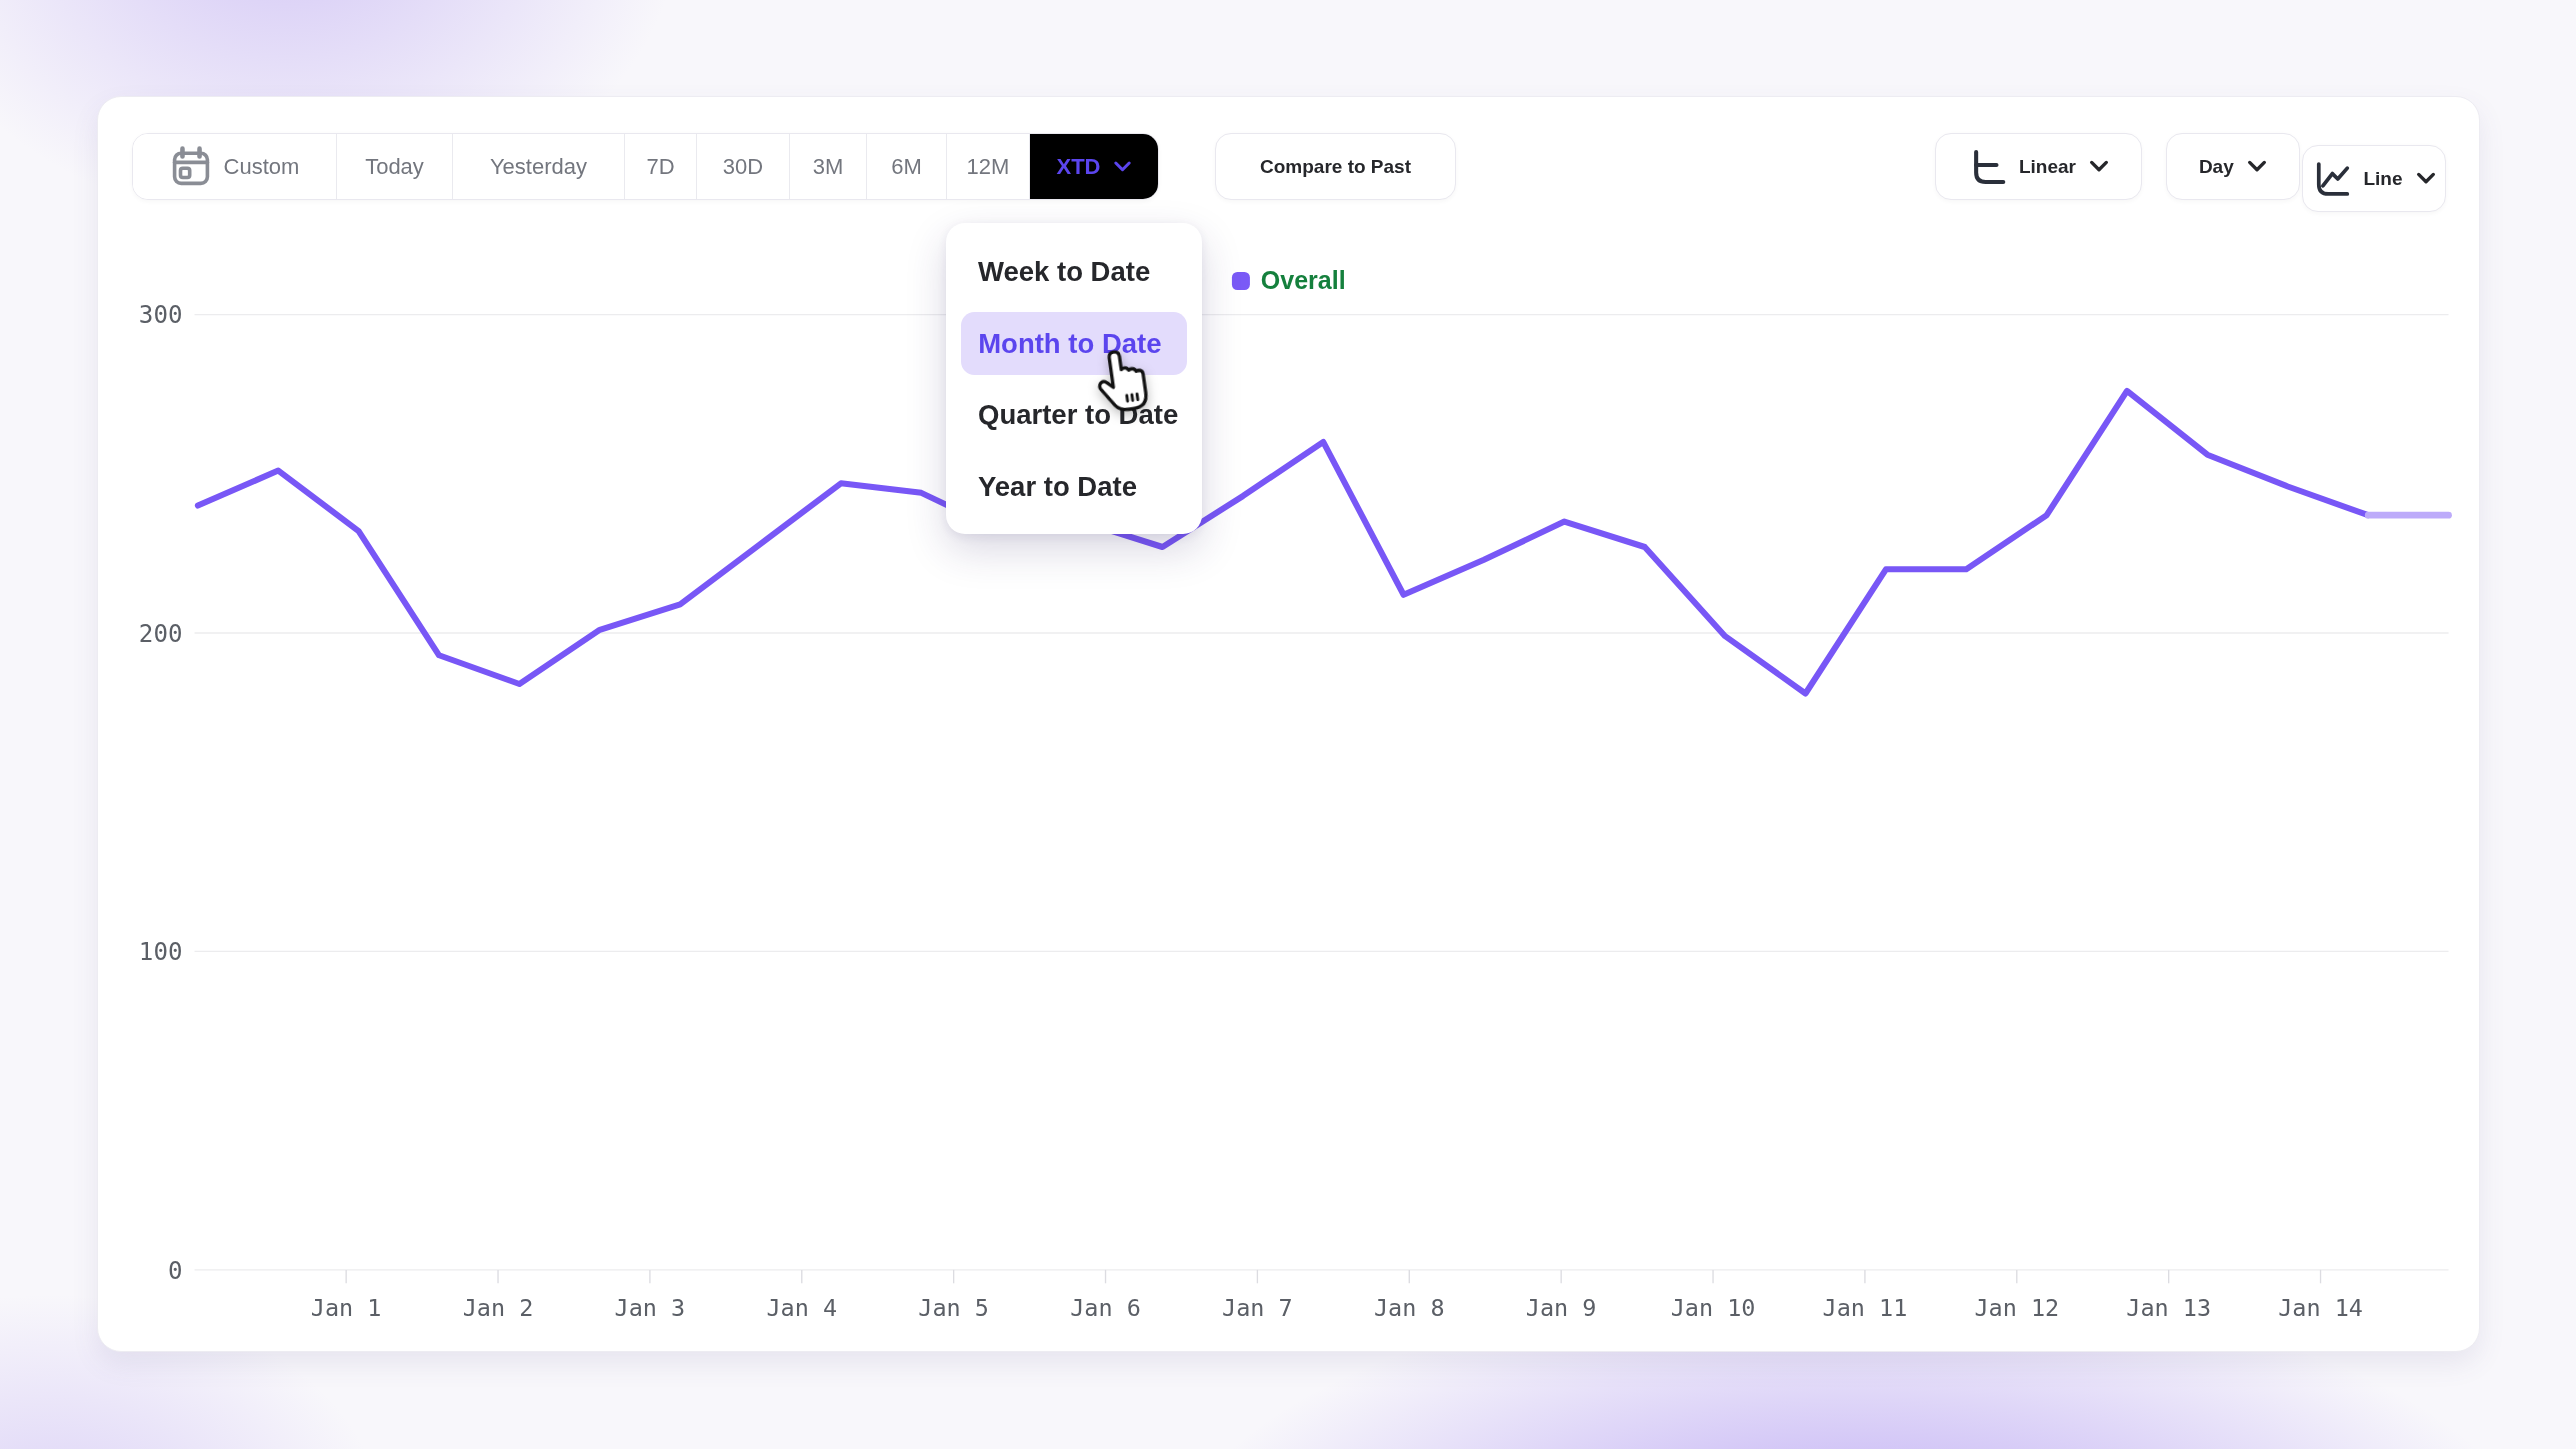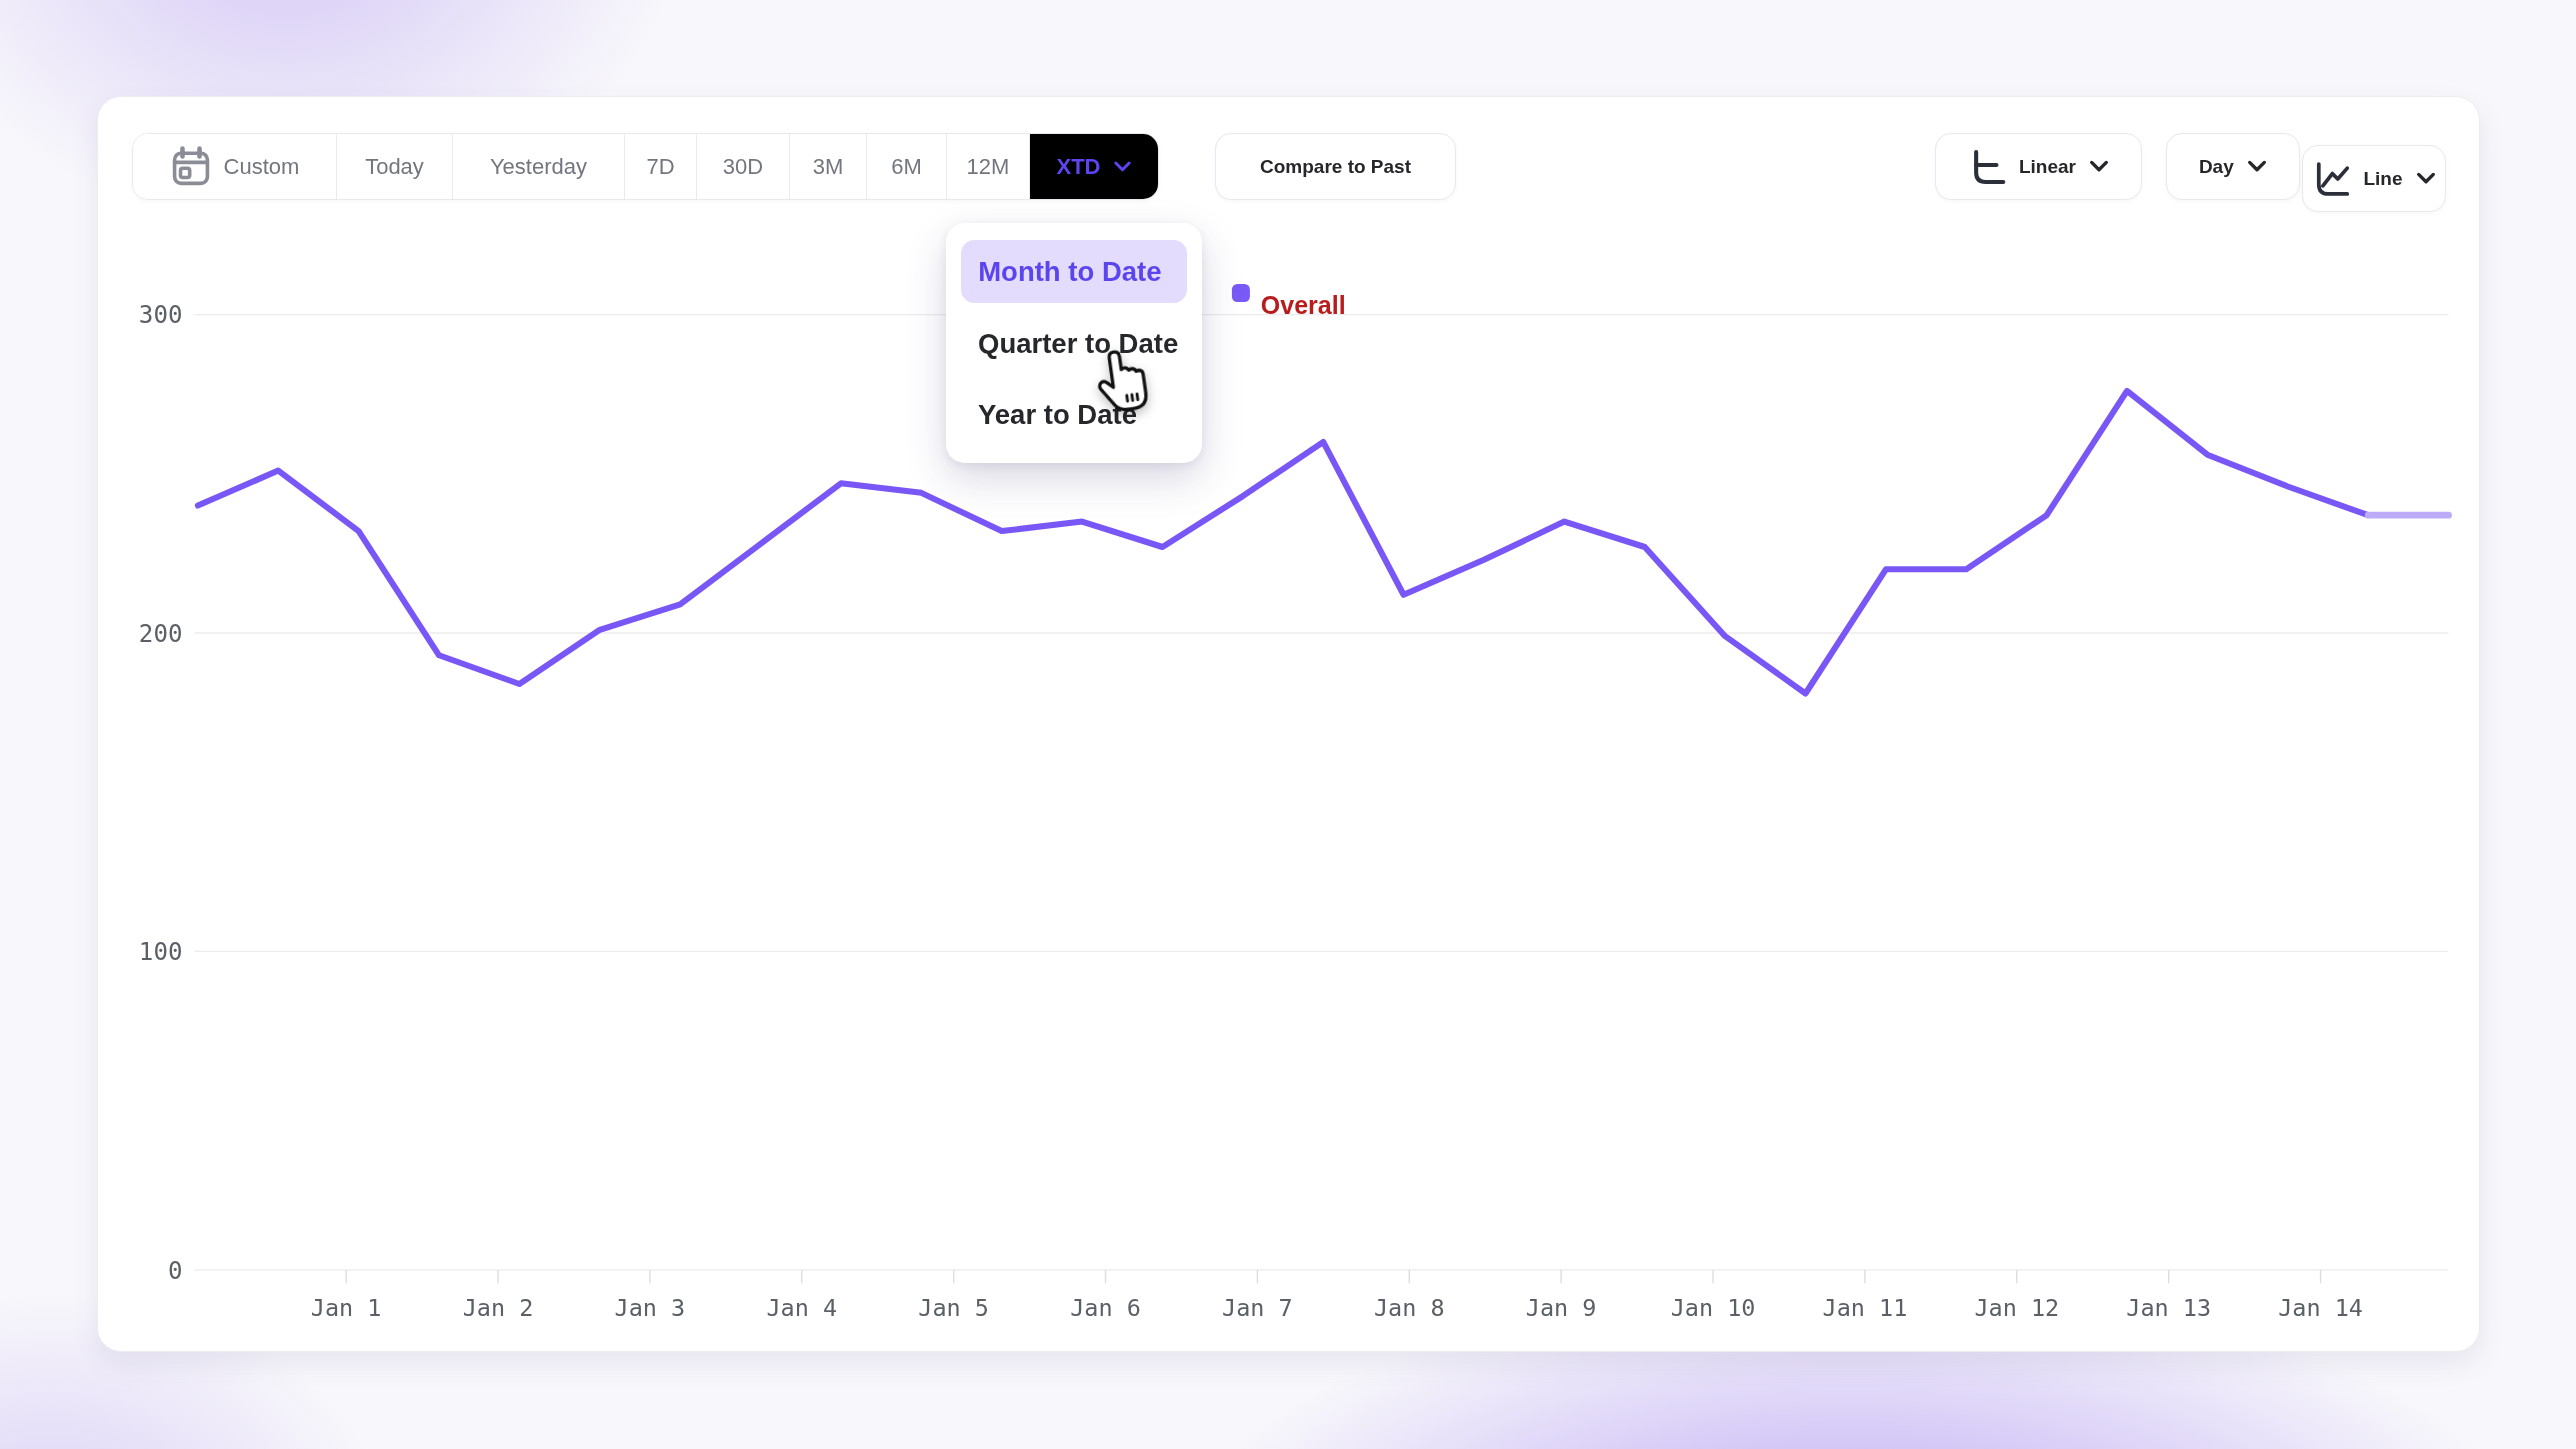--- a/index.html
+++ b/index.html
@@ -40,21 +40,21 @@
   }
   #compareBtn { left:1117px; width:241px; }
   #scaleBtn   { left:1837px; width:207px; }
   #granBtn    { left:2068px; width:134px; }
   #typeBtn    { left:2204px; width:144px;margin-top:12px; }
   .legend {
     position:absolute; left:50%; top:169px; transform:translateX(-50%);
     display:flex; align-items:center; gap:11.4px; z-index:2;
   }
   .legend-swatch { width:18px; height:18px; border-radius:5.4px; }
-  .legend-label { font-size:25px; font-weight:600; color:#b91c1c;margin-top:25px; }
+  .legend-label { font-size:25px; font-weight:600; color:#15803d; }
   #chartSvg { position:absolute; left:0; top:0; z-index:3; pointer-events:none; }
   .menu {
     position:absolute; left:946px; top:223px; width:256px; z-index:5;
     background:#fff; border-radius:19px; padding:17.4px 0 16px 0;
     box-shadow:0 16px 40px rgba(50,40,100,0.18), 0 2.7px 9.4px rgba(50,40,100,0.08);
   }
   .menu-item {
     height:63px; margin-bottom:8.7px; display:flex; align-items:center;
     padding-left:32px; font-size:27.5px; font-weight:600; color:#26272b; cursor:pointer;
     border-radius:13.4px;
@@ -180,20 +180,21 @@
     <text x="3006.4" y="1962" text-anchor="middle" fill="#5b5f66" font-size="35" font-family="&quot;DejaVu Sans Mono&quot;, monospace">Jan 12</text>
     <line x1="3232.8" y1="1893" x2="3232.8" y2="1913" stroke="#dcdce1" stroke-width="2"></line>
     <text x="3232.8" y="1962" text-anchor="middle" fill="#5b5f66" font-size="35" font-family="&quot;DejaVu Sans Mono&quot;, monospace">Jan 13</text>
     <line x1="3459.2000000000003" y1="1893" x2="3459.2000000000003" y2="1913" stroke="#dcdce1" stroke-width="2"></line>
     <text x="3459.2000000000003" y="1962" text-anchor="middle" fill="#5b5f66" font-size="35" font-family="&quot;DejaVu Sans Mono&quot;, monospace">Jan 14</text>
     <polyline points="295.0,753.7 414.8,701.5 534.6,791.7 654.5,976.8 774.3,1019.6 894.1,938.9 1013.9,900.9 1133.8,810.7 1253.6,720.5 1373.4,734.7 1493.2,791.7 1613.0,777.5 1732.9,815.4 1852.7,739.5 1972.5,658.8 2092.3,886.6 2212.1,834.4 2332.0,777.5 2451.8,815.4 2571.6,948.3 2691.4,1033.8 2811.3,848.7 2931.1,848.7 3050.9,768.0 3170.7,582.8 3290.5,677.8 3410.4,725.2 3530.2,768.0" fill="none" stroke="#7857f6" stroke-width="9" stroke-linejoin="round" stroke-linecap="round"></polyline>
     <polyline points="3530.2,768.0 3650.0,768.0" fill="none" stroke="#bdabfa" stroke-width="10" stroke-linejoin="round" stroke-linecap="round"></polyline>
   </svg>
 
 <div class="menu" id="menu">
+    <div class="menu-item">Week to Date</div>
     <div class="menu-item active">Month to Date</div>
     <div class="menu-item">Quarter to Date</div>
     <div class="menu-item">Year to Date</div>
   </div>
 
 <svg id="cursor" width="58" height="70" viewBox="0 0 28 34">
   <path fill="#ffffff" stroke="#111111" stroke-width="1.6" stroke-linejoin="round" d="M9.5 4.5 Q9.5 2 12 2 Q14.5 2 14.5 4.5 L14.5 11 Q15 10.4 16 10.4 Q17.5 10.4 18 11.8 Q18.6 11.3 19.5 11.3 Q21 11.3 21.5 12.8 Q22 12.5 22.7 12.5 Q24.7 12.6 24.7 14.6 L24.7 23.7 Q24.7 30.6 17.8 30.6 L15.5 30.6 Q11 30.6 9 27.6 L3.3 19 Q2.5 17.5 3.6 16.2 Q5 14.8 6.9 16.5 L9.5 19 Z"></path>
   <path fill="none" stroke="#111111" stroke-width="1.4" stroke-linecap="round" d="M15.4 23.8 V26.6 M17.9 23.8 V26.6 M20.4 23.8 V26.6"></path>
 </svg>
 

